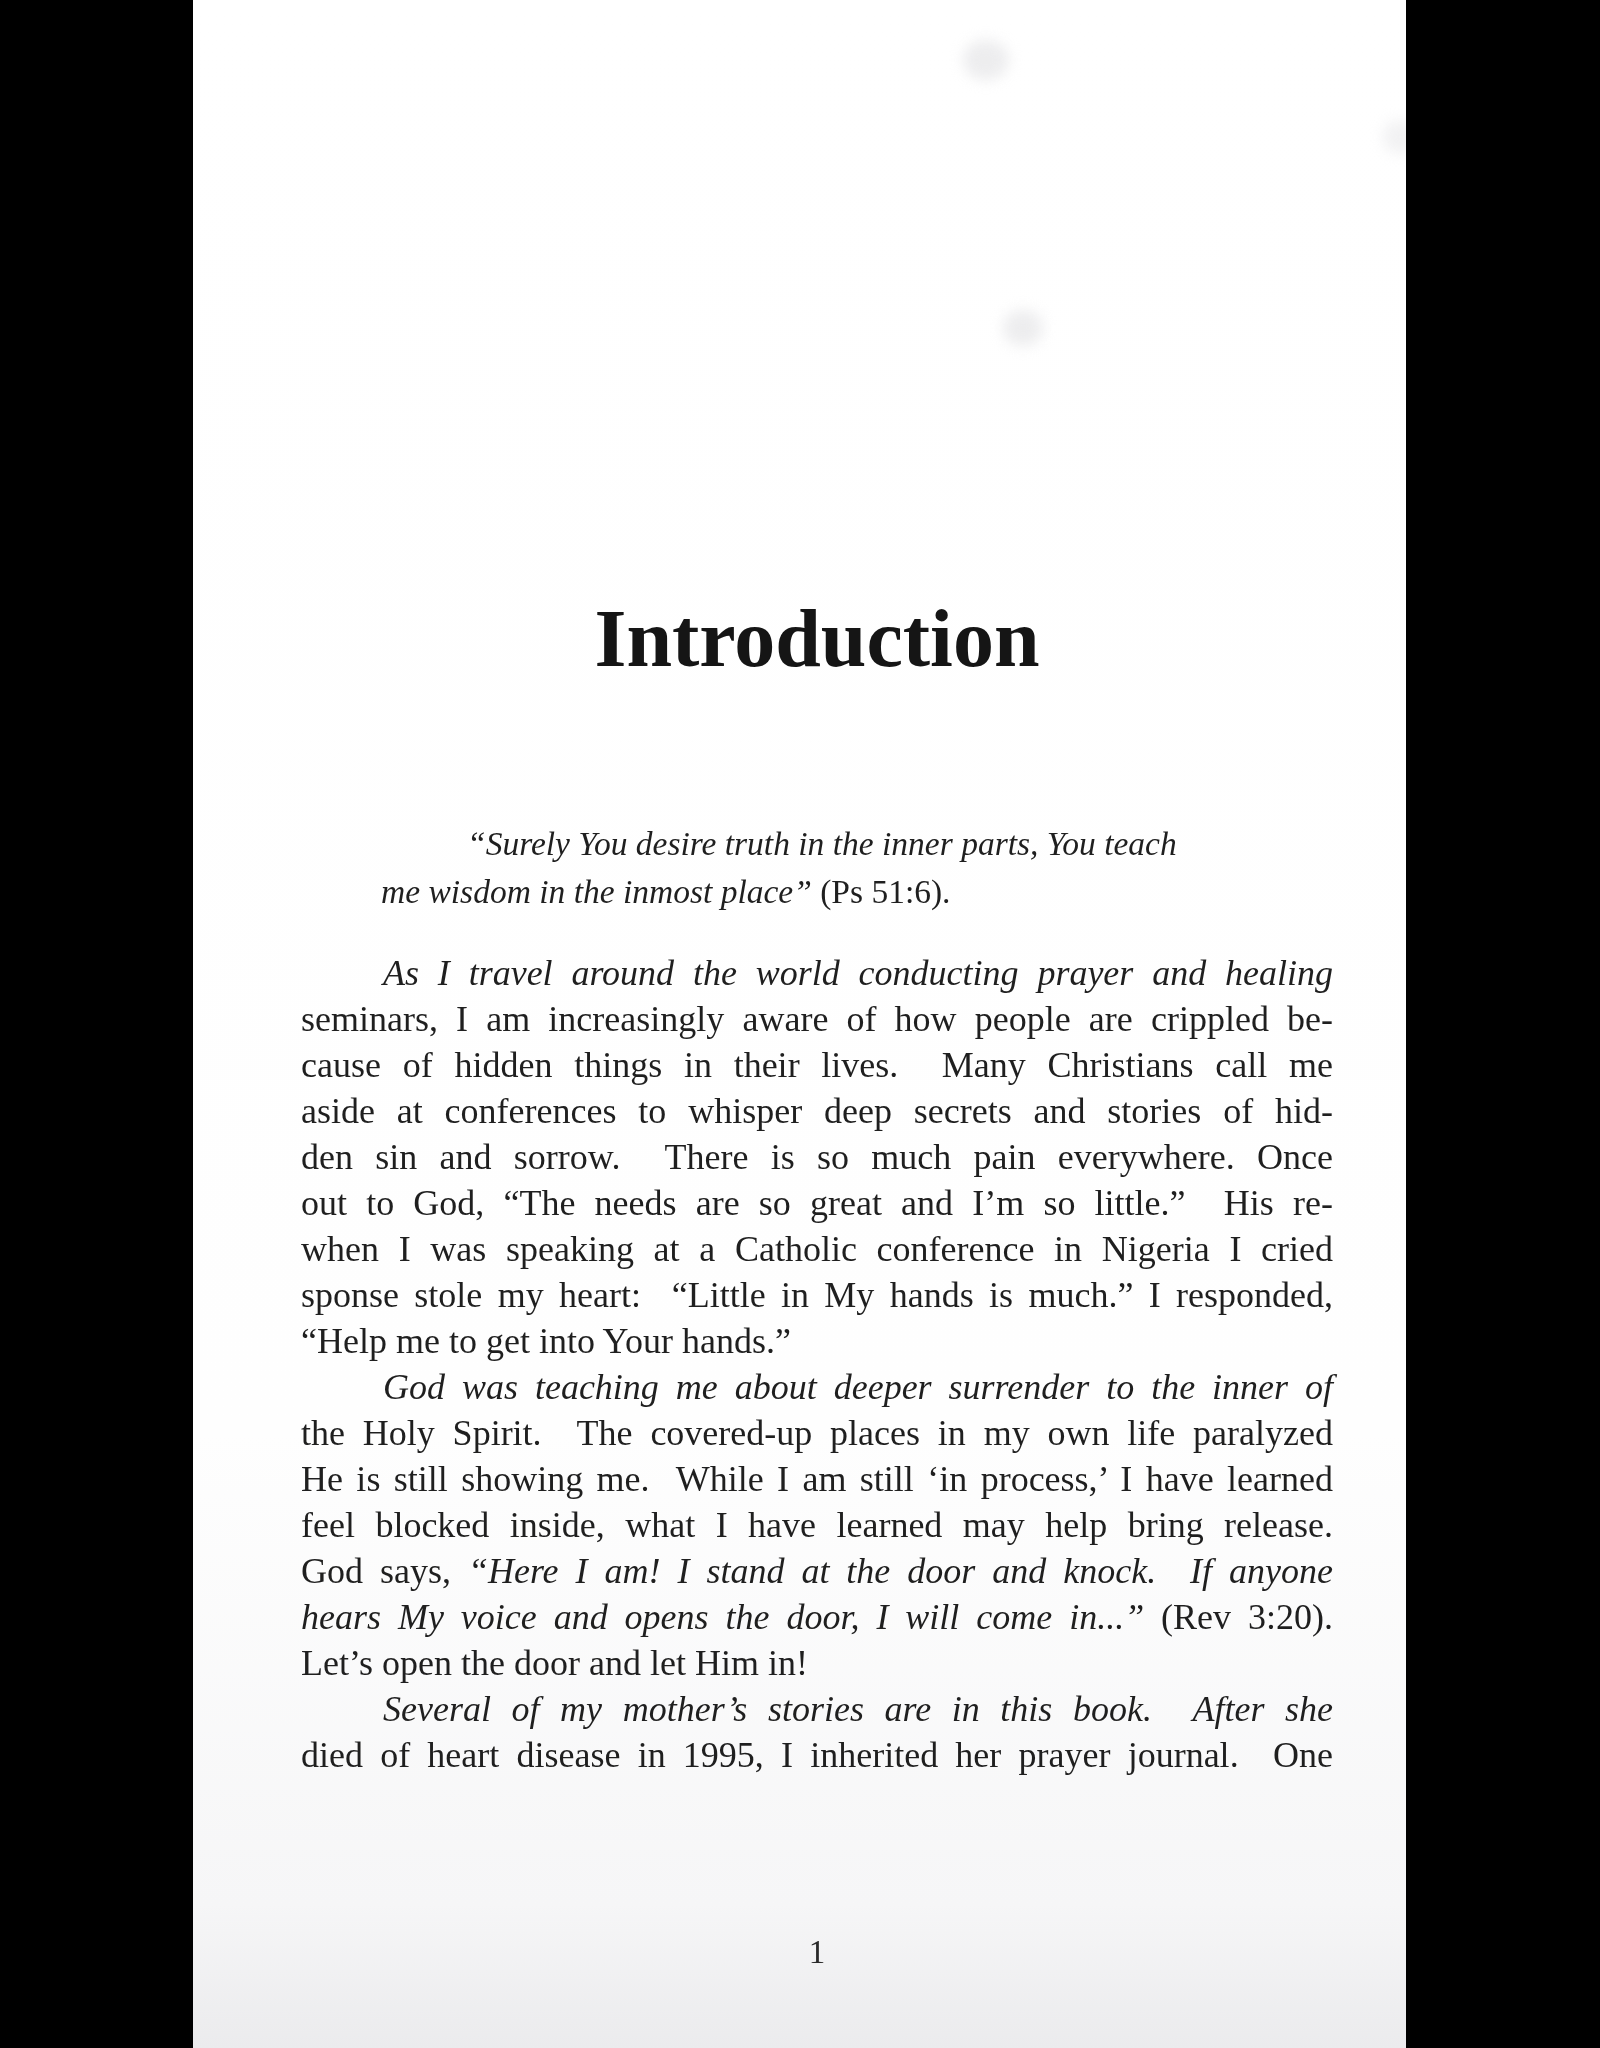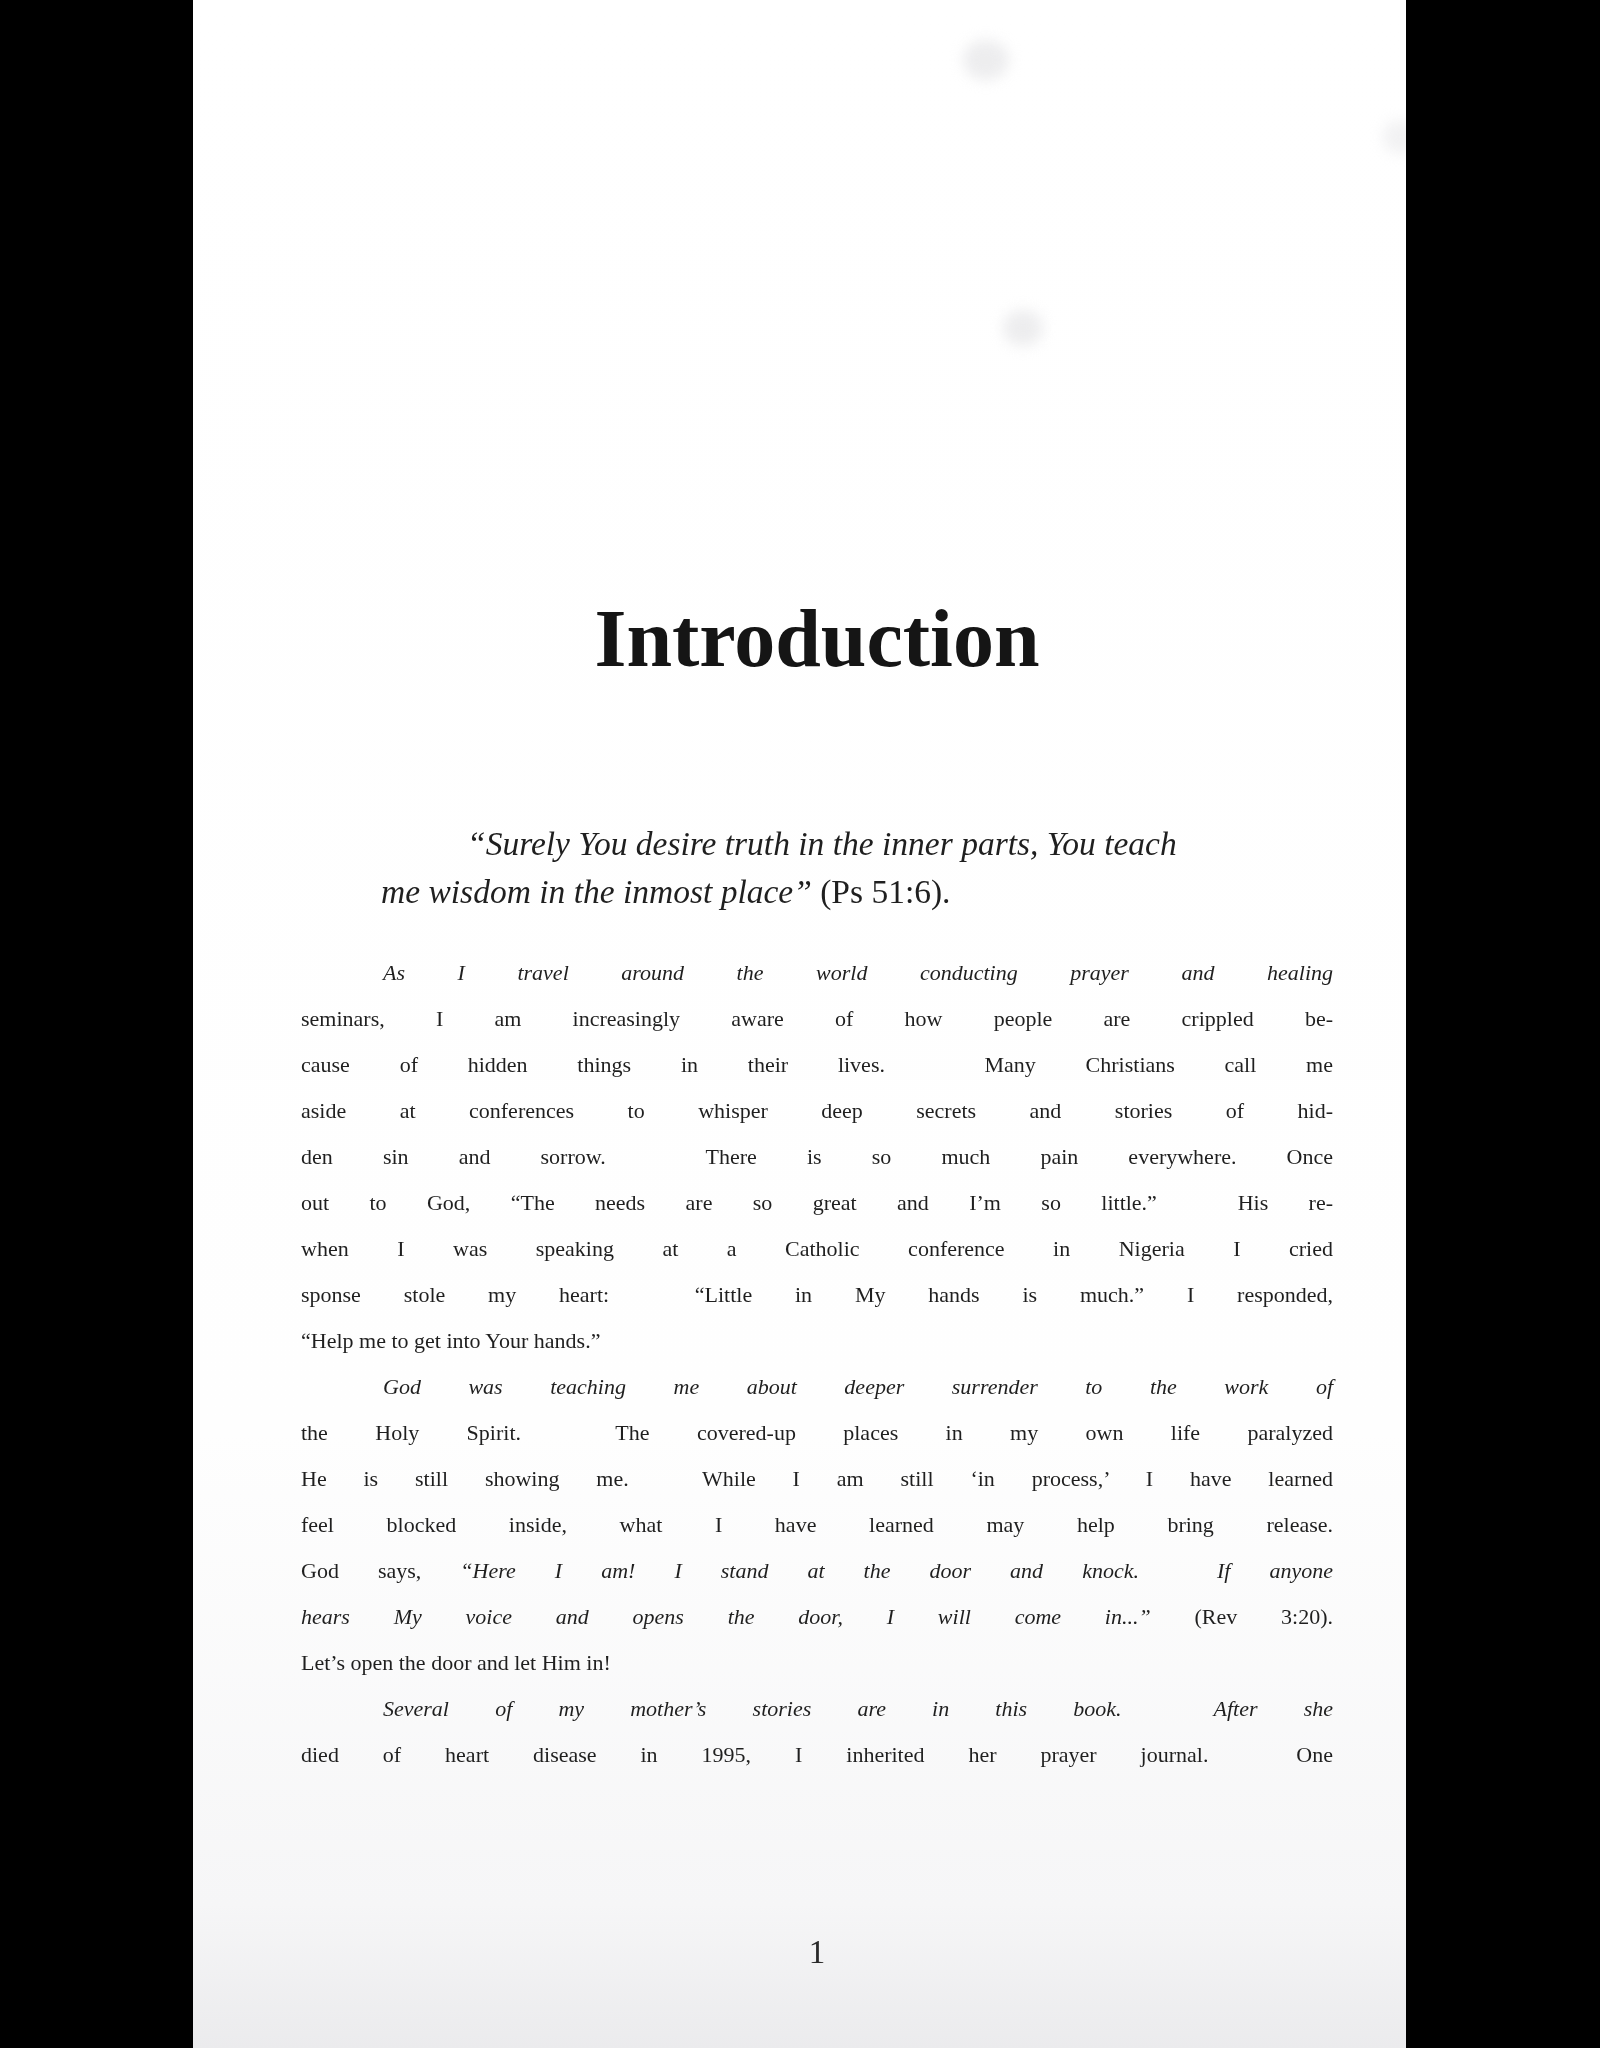--- a/index.html
+++ b/index.html
@@ -63,21 +63,21 @@
     top: 820px;
     width: 920px;
     font-size: 33.5px;
     line-height: 48px;
   }
   .body-text {
     position: absolute;
     left: 108px;
     top: 950px;
     width: 1032px;
-    font-size: 22px;
+    font-size: 36px;
   }
   .body-text .line {
     height: 46px;
     line-height: 46px;
   }
   .line {
     text-align: justify;
     text-align-last: justify;
     white-space: nowrap;
   }
@@ -131,21 +131,21 @@
           <div class="line"><span>seminars, I am increasingly aware of how people are crippled be-</span></div>
           <div class="line"><span>cause of hidden things in their lives.&nbsp; Many Christians call me</span></div>
           <div class="line"><span>aside at conferences to whisper deep secrets and stories of hid-</span></div>
           <div class="line"><span>den sin and sorrow.&nbsp; There is so much pain everywhere. Once</span></div>
           <div class="line"><span>out to God, “The needs are so great and I’m so little.”&nbsp; His re-</span></div>
           <div class="line"><span>when I was speaking at a Catholic conference in Nigeria I cried</span></div>
           <div class="line"><span>sponse stole my heart:&nbsp; “Little in My hands is much.”&nbsp;I responded,</span></div>
           <div class="line last"><span>“Help me to get into Your hands.”</span></div>
         </div>
         <div class="paragraph">
-          <div class="line indent"><span>God was teaching me about deeper surrender to the work of</span></div>
+          <div class="line indent"><span>God was teaching me about deeper surrender to the inner of</span></div>
           <div class="line"><span>the Holy Spirit.&nbsp; The covered-up places in my own life paralyzed</span></div>
           <div class="line"><span>He is still showing me.&nbsp; While I am still ‘in process,’ I have learned</span></div>
           <div class="line"><span>feel blocked inside, what I have learned may help bring release.</span></div>
           <div class="line"><span>God says, </span><span class="it">“Here I am! I stand at the door and knock.&nbsp; If anyone</span></div>
           <div class="line"><span class="it">hears My voice and opens the door, I will come in...”</span><span> (Rev 3:20).</span></div>
           <div class="line last"><span>Let’s open the door and let Him in!</span></div>
         </div>
         <div class="paragraph">
           <div class="line indent"><span>Several of my mother’s stories are in this book.&nbsp; After she</span></div>
           <div class="line"><span>died of heart disease in 1995, I inherited her prayer journal.&nbsp; One</span></div>

